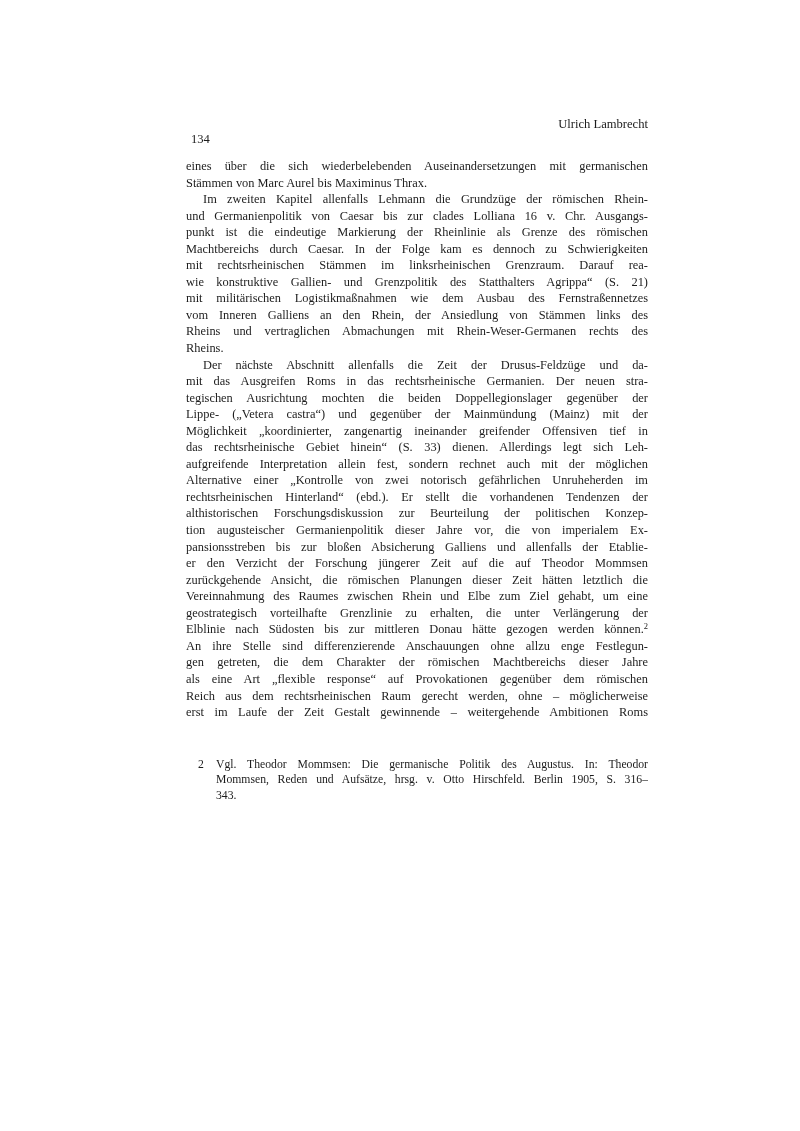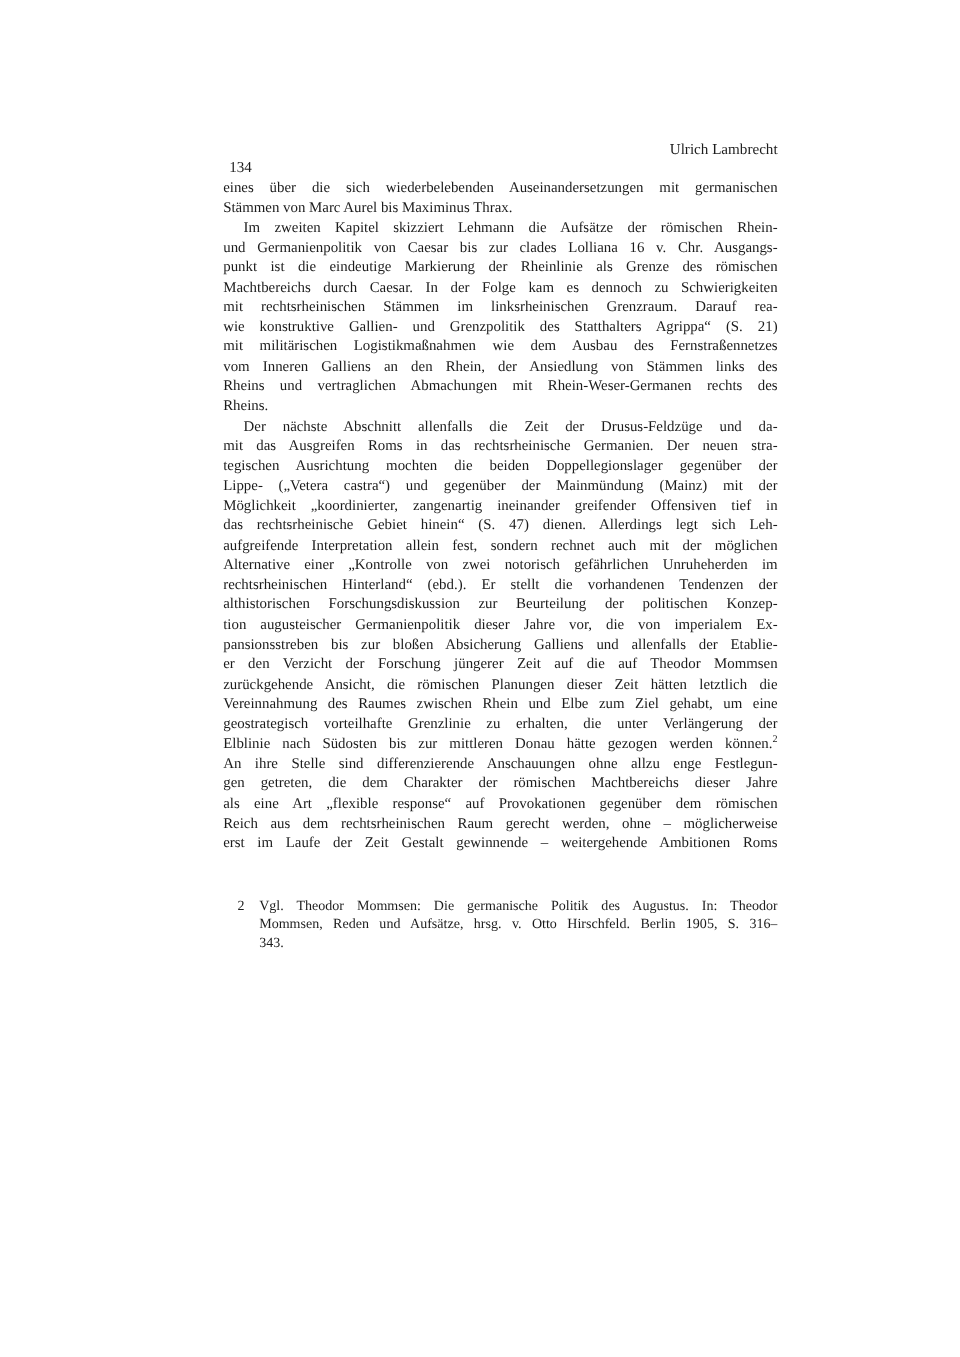--- a/index.html
+++ b/index.html
@@ -34,21 +34,21 @@
     top: 0;
     margin-top: 15px;
   }
   .running-head {
     position: absolute;
     left: 0;
     right: 0;
     text-align: right;
   }
   .body-lines {
-    margin-top: 16px;
+    margin-top: 26px;
     font-size: 12.4px;
   }
   .line {
     height: 16.55px;
     line-height: 16.55px;
     text-align: justify;
     text-align-last: justify;
     white-space: normal;
     overflow: hidden;
   }
@@ -90,36 +90,36 @@
   <div class="text-block">
 
     <div class="page-header">
       <span class="page-number">134</span>
       <span class="running-head">Ulrich Lambrecht</span>
     </div>
 
     <div class="body-lines" id="body-lines">
         <div class="line">eines über die sich wiederbelebenden Auseinandersetzungen mit germanischen</div>
         <div class="line para-end">Stämmen von Marc Aurel bis Maximinus Thrax.</div>
-        <div class="line indent">Im zweiten Kapitel skizziert Lehmann die Aufsätze der römischen Rhein-</div>
+        <div class="line indent">Im zweiten Kapitel allenfalls Lehmann die Grundzüge der römischen Rhein-</div>
         <div class="line"><span>und Germanienpolitik von Caesar bis zur </span><span class="italic">clades Lolliana</span><span> 16 v. Chr. Ausgangs-</span></div>
         <div class="line">punkt ist die eindeutige Markierung der Rheinlinie als Grenze des römischen</div>
         <div class="line">Machtbereichs durch Caesar. In der Folge kam es dennoch zu Schwierigkeiten</div>
         <div class="line">mit rechtsrheinischen Stämmen im linksrheinischen Grenzraum. Darauf rea-</div>
         <div class="line">wie konstruktive Gallien- und Grenzpolitik des Statthalters Agrippa“ (S. 21)</div>
         <div class="line">mit militärischen Logistikmaßnahmen wie dem Ausbau des Fernstraßennetzes</div>
         <div class="line">vom Inneren Galliens an den Rhein, der Ansiedlung von Stämmen links des</div>
         <div class="line">Rheins und vertraglichen Abmachungen mit Rhein-Weser-Germanen rechts des</div>
         <div class="line para-end">Rheins.</div>
         <div class="line indent">Der nächste Abschnitt allenfalls die Zeit der Drusus-Feldzüge und da-</div>
         <div class="line">mit das Ausgreifen Roms in das rechtsrheinische Germanien. Der neuen stra-</div>
         <div class="line">tegischen Ausrichtung mochten die beiden Doppellegionslager gegenüber der</div>
         <div class="line">Lippe- („Vetera castra“) und gegenüber der Mainmündung (Mainz) mit der</div>
         <div class="line">Möglichkeit „koordinierter, zangenartig ineinander greifender Offensiven tief in</div>
-        <div class="line">das rechtsrheinische Gebiet hinein“ (S. 47) dienen. Allerdings legt sich Leh-</div>
+        <div class="line">das rechtsrheinische Gebiet hinein“ (S. 33) dienen. Allerdings legt sich Leh-</div>
         <div class="line">aufgreifende Interpretation allein fest, sondern rechnet auch mit der möglichen</div>
         <div class="line">Alternative einer „Kontrolle von zwei notorisch gefährlichen Unruheherden im</div>
         <div class="line">rechtsrheinischen Hinterland“ (ebd.). Er stellt die vorhandenen Tendenzen der</div>
         <div class="line">althistorischen Forschungsdiskussion zur Beurteilung der politischen Konzep-</div>
         <div class="line">tion augusteischer Germanienpolitik dieser Jahre vor, die von imperialem Ex-</div>
         <div class="line">pansionsstreben bis zur bloßen Absicherung Galliens und allenfalls der Etablie-</div>
         <div class="line">er den Verzicht der Forschung jüngerer Zeit auf die auf Theodor Mommsen</div>
         <div class="line">zurückgehende Ansicht, die römischen Planungen dieser Zeit hätten letztlich die</div>
         <div class="line">Vereinnahmung des Raumes zwischen Rhein und Elbe zum Ziel gehabt, um eine</div>
         <div class="line">geostrategisch vorteilhafte Grenzlinie zu erhalten, die unter Verlängerung der</div>

